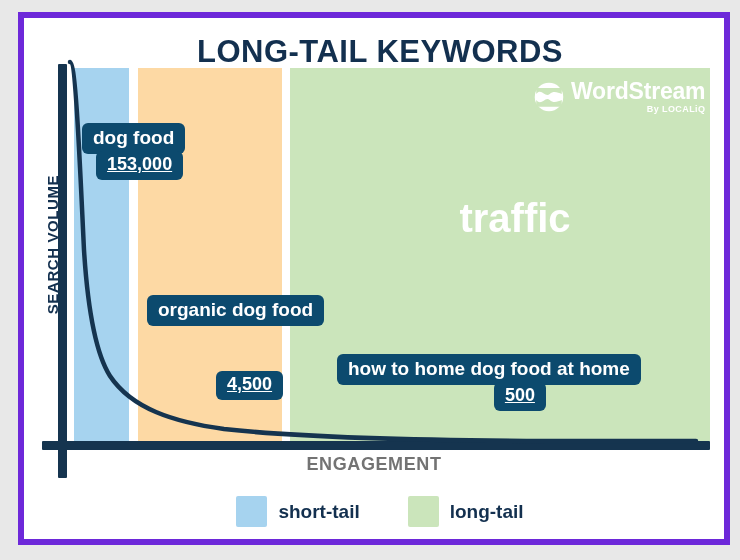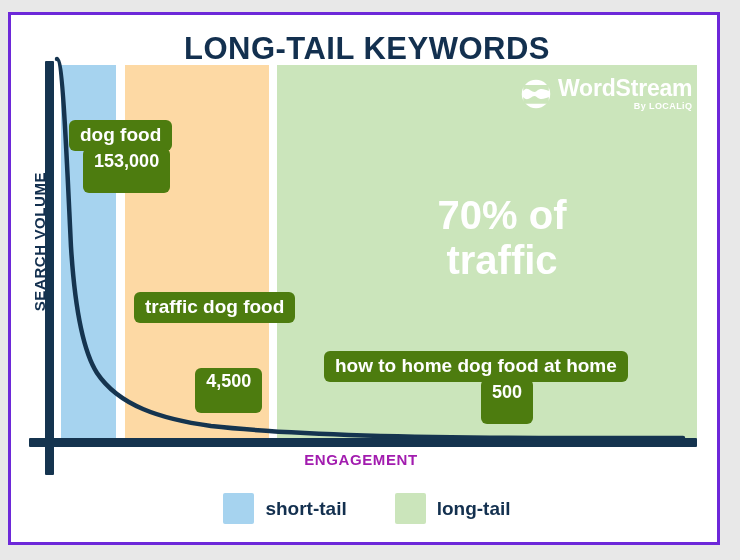--- a/index.html
+++ b/index.html
@@ -10,26 +10,26 @@
   body {
     width: 740px;
     height: 560px;
     background: #e8e8e8;
     font-family: "Liberation Sans", sans-serif;
     overflow: hidden;
   }
 
   .card {
     position: absolute;
-    left: 8px;
+    left: 18px;
     top: 12px;
     width: 712px;
     height: 533px;
     background: #ffffff;
-    border: 3px solid #6d28d9;
+    border: 6px solid #6d28d9;
     box-sizing: border-box;
     overflow: hidden;
   }
 
   
   .chart-title {
     position: absolute;
     left: 0;
     top: 16px;
     width: 712px;
@@ -99,61 +99,62 @@
     font-weight: bold;
     letter-spacing: 0.6px;
     color: #13304f;
   }
   .x-axis-title {
     position: absolute;
     left: 180px;
     top: 436px;
     width: 340px;
     text-align: center;
-    font-size: 15px;
+    font-size: 18px;
     font-weight: bold;
     letter-spacing: 0.6px;
-    color: #a21caf;
+    color: #737373;
   }
 
   
   .traffic-callout {
     position: absolute;
     left: 376px;
     top: 178px;
     width: 230px;
     text-align: center;
     color: #ffffff;
     font-size: 40px;
     font-weight: bold;
     line-height: 1.12;
   }
 
   
   .kw {
     position: absolute;
   }
   .kw-name, .kw-vol {
-    background: #4d7c0f;
+    background: #0c4a6e;
     color: #ffffff;
     font-weight: bold;
     border-radius: 6px;
     display: inline-block;
     white-space: nowrap;
     box-sizing: border-box;
   }
   .kw-name {
     font-size: 19px;
     padding: 4px 11px 5px 11px;
   }
   .kw-vol {
     font-size: 18px;
-    padding: 3px 11px 21px 11px;
+    padding: 3px 11px 5px 11px;
     margin-top: -3px;
     position: relative;
+    text-decoration: underline;
   }
   .kw-row { display: block; }
   .kw-row-center { text-align: center; }
 
   .kw-dogfood { left: 58px; top: 105px; }
   .kw-organic { left: 123px; top: 277px; }
   .kw-howto   { left: 313px; top: 336px; }
 
   
   .logo {
@@ -239,31 +240,30 @@
                C 64 296, 72 336, 86 358
                C 108 391, 150 404, 200 411
                C 290 421, 420 423, 560 423
                L 672 423" fill="none" stroke="#15344f" stroke-width="4.5" stroke-linecap="round"></path>
     </svg>
 
     <div class="y-axis-title">SEARCH VOLUME</div>
     <div class="x-axis-title">ENGAGEMENT</div>
 
     <div class="traffic-callout">
-      <div>70% of</div>
       <div>traffic</div>
     </div>
 
     <div class="kw kw-dogfood">
       <div class="kw-row"><span class="kw-name">dog food</span></div>
       <div class="kw-row kw-row-center" style="padding-left:12px;"><span class="kw-vol">153,000</span></div>
     </div>
 
     <div class="kw kw-organic">
-      <div class="kw-row"><span class="kw-name">traffic dog food</span></div>
+      <div class="kw-row"><span class="kw-name">organic dog food</span></div>
       <div class="kw-row kw-row-center" style="padding-left:28px;margin-top:48px;"><span class="kw-vol">4,500</span></div>
     </div>
 
     <div class="kw kw-howto">
       <div class="kw-row"><span class="kw-name">how to home dog food at home</span></div>
       <div class="kw-row kw-row-center" style="padding-left:62px;"><span class="kw-vol">500</span></div>
     </div>
 
     <div class="logo">
       <svg class="logo-mark" viewBox="0 0 40 40">

